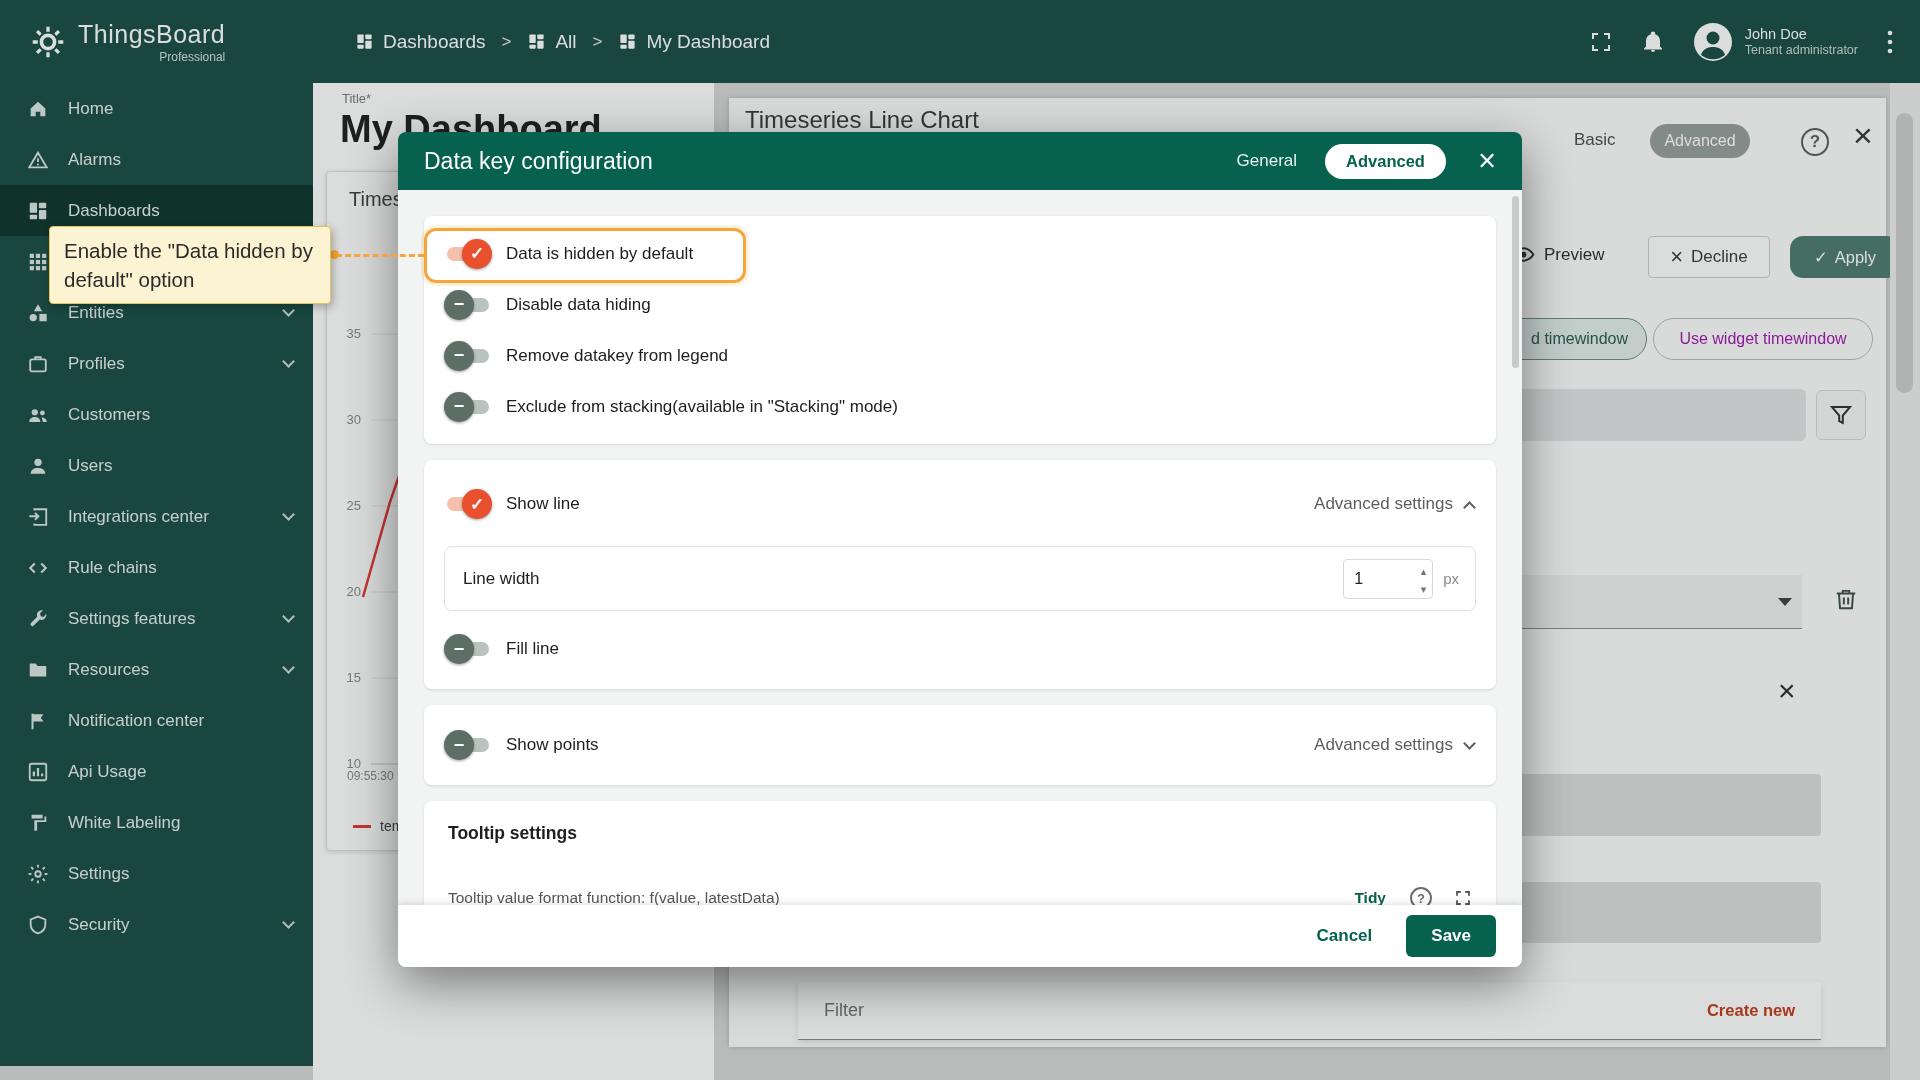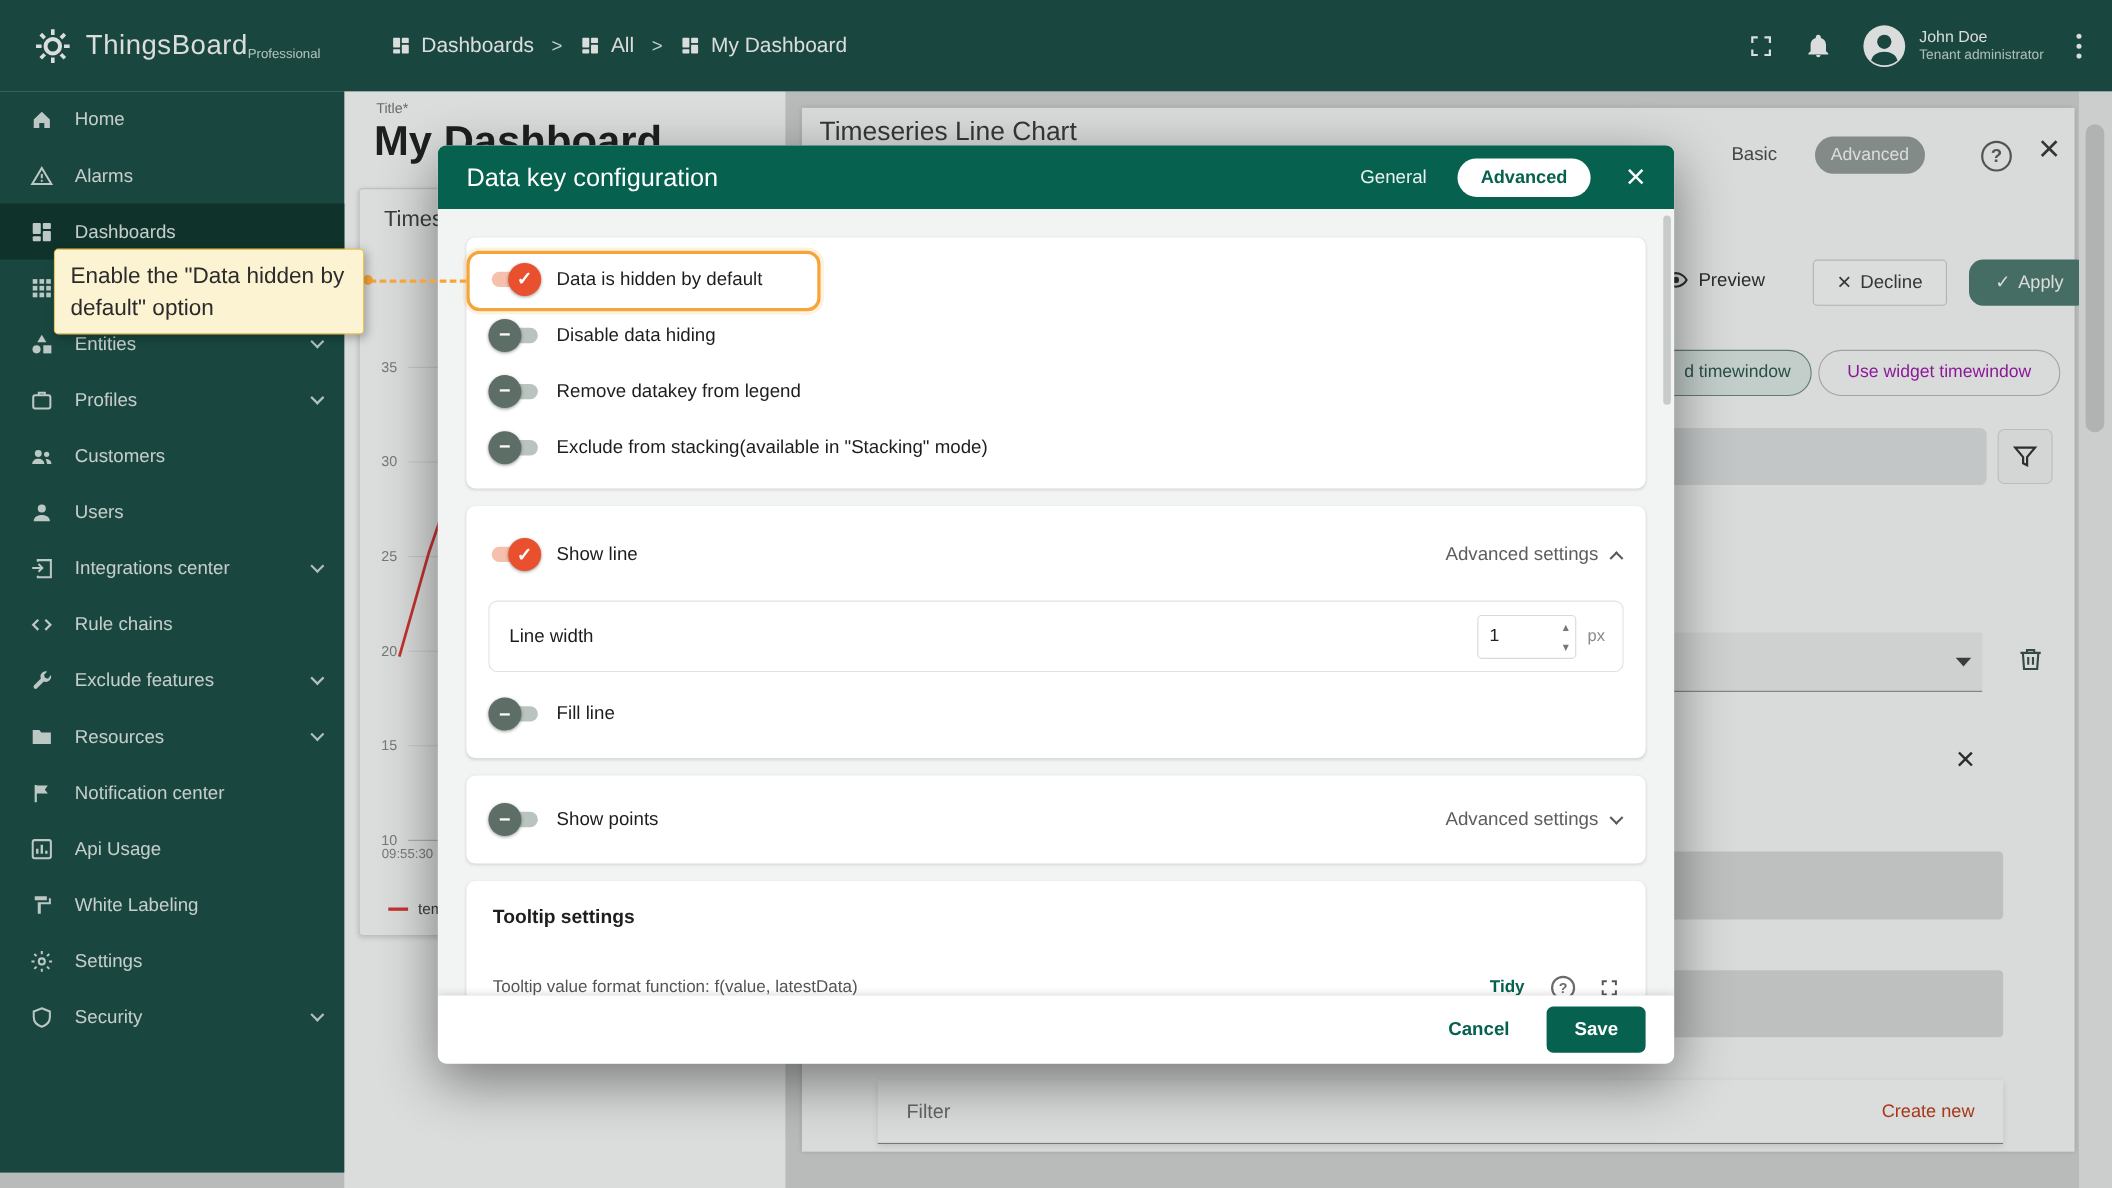--- a/index.html
+++ b/index.html
@@ -18,21 +18,21 @@
     --accent-track:#f6c0ad;
     --off-thumb:#5d6e67;
     --off-track:#b9c4c0;
     --ann:#f5a53a;
     --create:#c2401c;
   }
 
   
   .topbar{position:absolute;left:0;top:0;width:1920px;height:83px;background:var(--chrome);display:flex;align-items:center;z-index:10}
   .brand{width:313px;display:flex;align-items:center;gap:12px;padding-left:30px;flex:none}
-  .brand-text{display:flex;flex-direction:row}
+  .brand-text{display:flex;flex-direction:column}
   .brand-name{color:#fff;font-size:25px;letter-spacing:.5px}
   .brand-edition{color:#cfe0db;font-size:12px;align-self:flex-end;margin-top:1px}
   .breadcrumb{display:flex;align-items:center;gap:16px;color:#fff;font-size:19px;margin-left:42px}
   .crumb{display:flex;align-items:center;gap:9px;cursor:pointer}
   .crumb svg{width:19px;height:19px}
   .crumb-sep{font-size:17px;color:#e6efec}
   .top-actions{margin-left:auto;display:flex;align-items:center;gap:28px;padding-right:26px}
   .icon-btn{cursor:pointer;display:flex;align-items:center}
   .user-chip{display:flex;align-items:center;gap:12px;cursor:pointer}
   .user-meta{display:flex;flex-direction:column;line-height:1.25}
@@ -76,21 +76,21 @@
   .filter-field{left:761px;top:291px;width:316px;height:52px;background:#e3e5e5;border-radius:6px}
   .funnel-btn{left:1087px;top:292px;width:50px;height:50px;background:#f7f7f7;border:1px solid #dadada;border-radius:6px;display:flex;align-items:center;justify-content:center;cursor:pointer}
   .select-row{left:761px;top:477px;width:312px;height:54px;background:#f1f1f1;border-bottom:1px solid #8f8f8f;display:flex;align-items:center;justify-content:flex-end;padding-right:10px;cursor:pointer}
   .sel-chev{width:0;height:0;border-left:7px solid transparent;border-right:7px solid transparent;border-top:8px solid #444}
   .trash-btn{left:1104px;top:488px;cursor:pointer}
   .panel-x2{left:1049px;top:576px;font-size:30px;color:#2f2f2f;cursor:pointer}
   .grey-bar1{left:761px;top:676px;width:331px;height:62px;background:#dddfdf;border-radius:4px}
   .grey-bar2{left:761px;top:784px;width:331px;height:61px;background:#dddfdf;border-radius:4px}
   .dropdown-row{left:69px;top:884px;width:1023px;height:58px;background:#fff;border-bottom:1px solid #8a8a8a;display:flex;align-items:center;padding:0 26px;box-shadow:0 2px 6px rgba(0,0,0,.12)}
   .filter-input{flex:1;border:none;outline:none;background:transparent;font-size:18px;color:#444;font-family:"Liberation Sans",sans-serif}
-  .create-new{color:var(--create);font-size:16.5px;font-weight:normal;cursor:pointer;white-space:nowrap}
+  .create-new{color:var(--create);font-size:16.5px;font-weight:bold;cursor:pointer;white-space:nowrap}
   .page-scroll{position:absolute;right:0;top:83px;width:30px;bottom:0;background:#eeefef;z-index:2}
   .page-scroll-thumb{position:absolute;left:6px;top:30px;width:17px;height:280px;background:#cdcfce;border-radius:9px}
 
   
   .backdrop{position:absolute;inset:0;background:rgba(14,20,18,.15);z-index:50}
 
   
   .dialog{position:absolute;left:398px;top:132px;width:1124px;height:835px;background:#f2f3f3;border-radius:8px;overflow:hidden;box-shadow:0 16px 50px rgba(0,0,0,.45);z-index:100}
   .dlg-header{height:58px;background:var(--dlg);display:flex;align-items:center;padding:0 26px}
   .dlg-title{color:#fff;font-size:23px;flex:1}
@@ -307,21 +307,21 @@
   <div class="nav-item">
     <svg viewBox="0 0 24 24">
         <path d="m8.5 7-5 5 5 5M15.5 7l5 5-5 5" fill="none" stroke="currentColor" stroke-width="2.2"></path>
       </svg>
     <span>Rule chains</span>
   </div>
   <div class="nav-item">
     <svg viewBox="0 0 24 24">
         <path d="M21 6.2a5.2 5.2 0 0 1-7 6.3L7.3 19.2a2 2 0 0 1-2.9-2.9l6.7-6.7a5.2 5.2 0 0 1 6.3-7l-3.2 3.2.9 3.1 3.1.9z" fill="currentColor"></path>
       </svg>
-    <span>Exclude features</span>
+    <span>Settings features</span>
     <span class="chev"></span>
   </div>
   <div class="nav-item">
     <svg viewBox="0 0 24 24">
         <path d="M3 5h6.5l2 2.5H21V19H3z" fill="currentColor"></path>
       </svg>
     <span>Resources</span>
     <span class="chev"></span>
   </div>
   <div class="nav-item">

